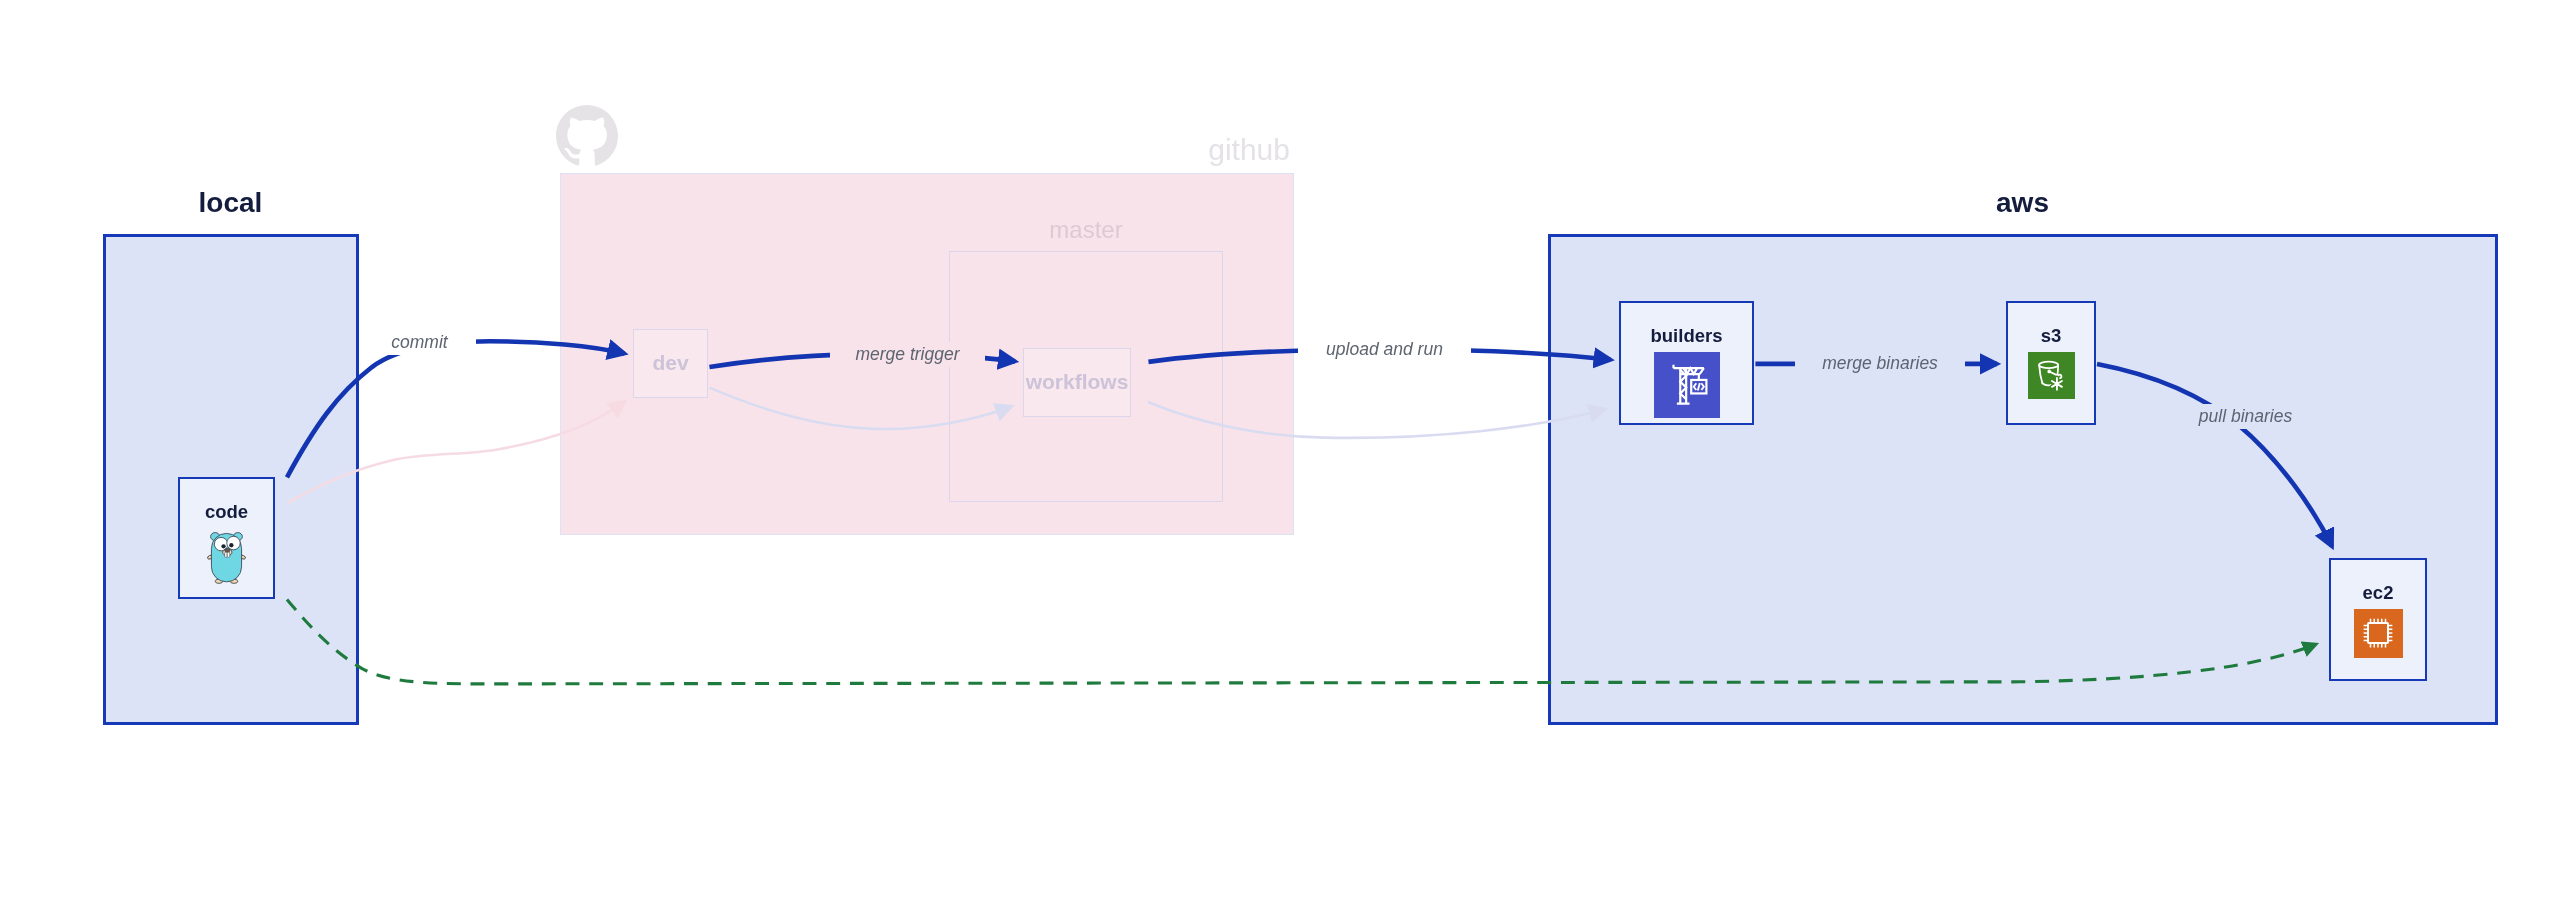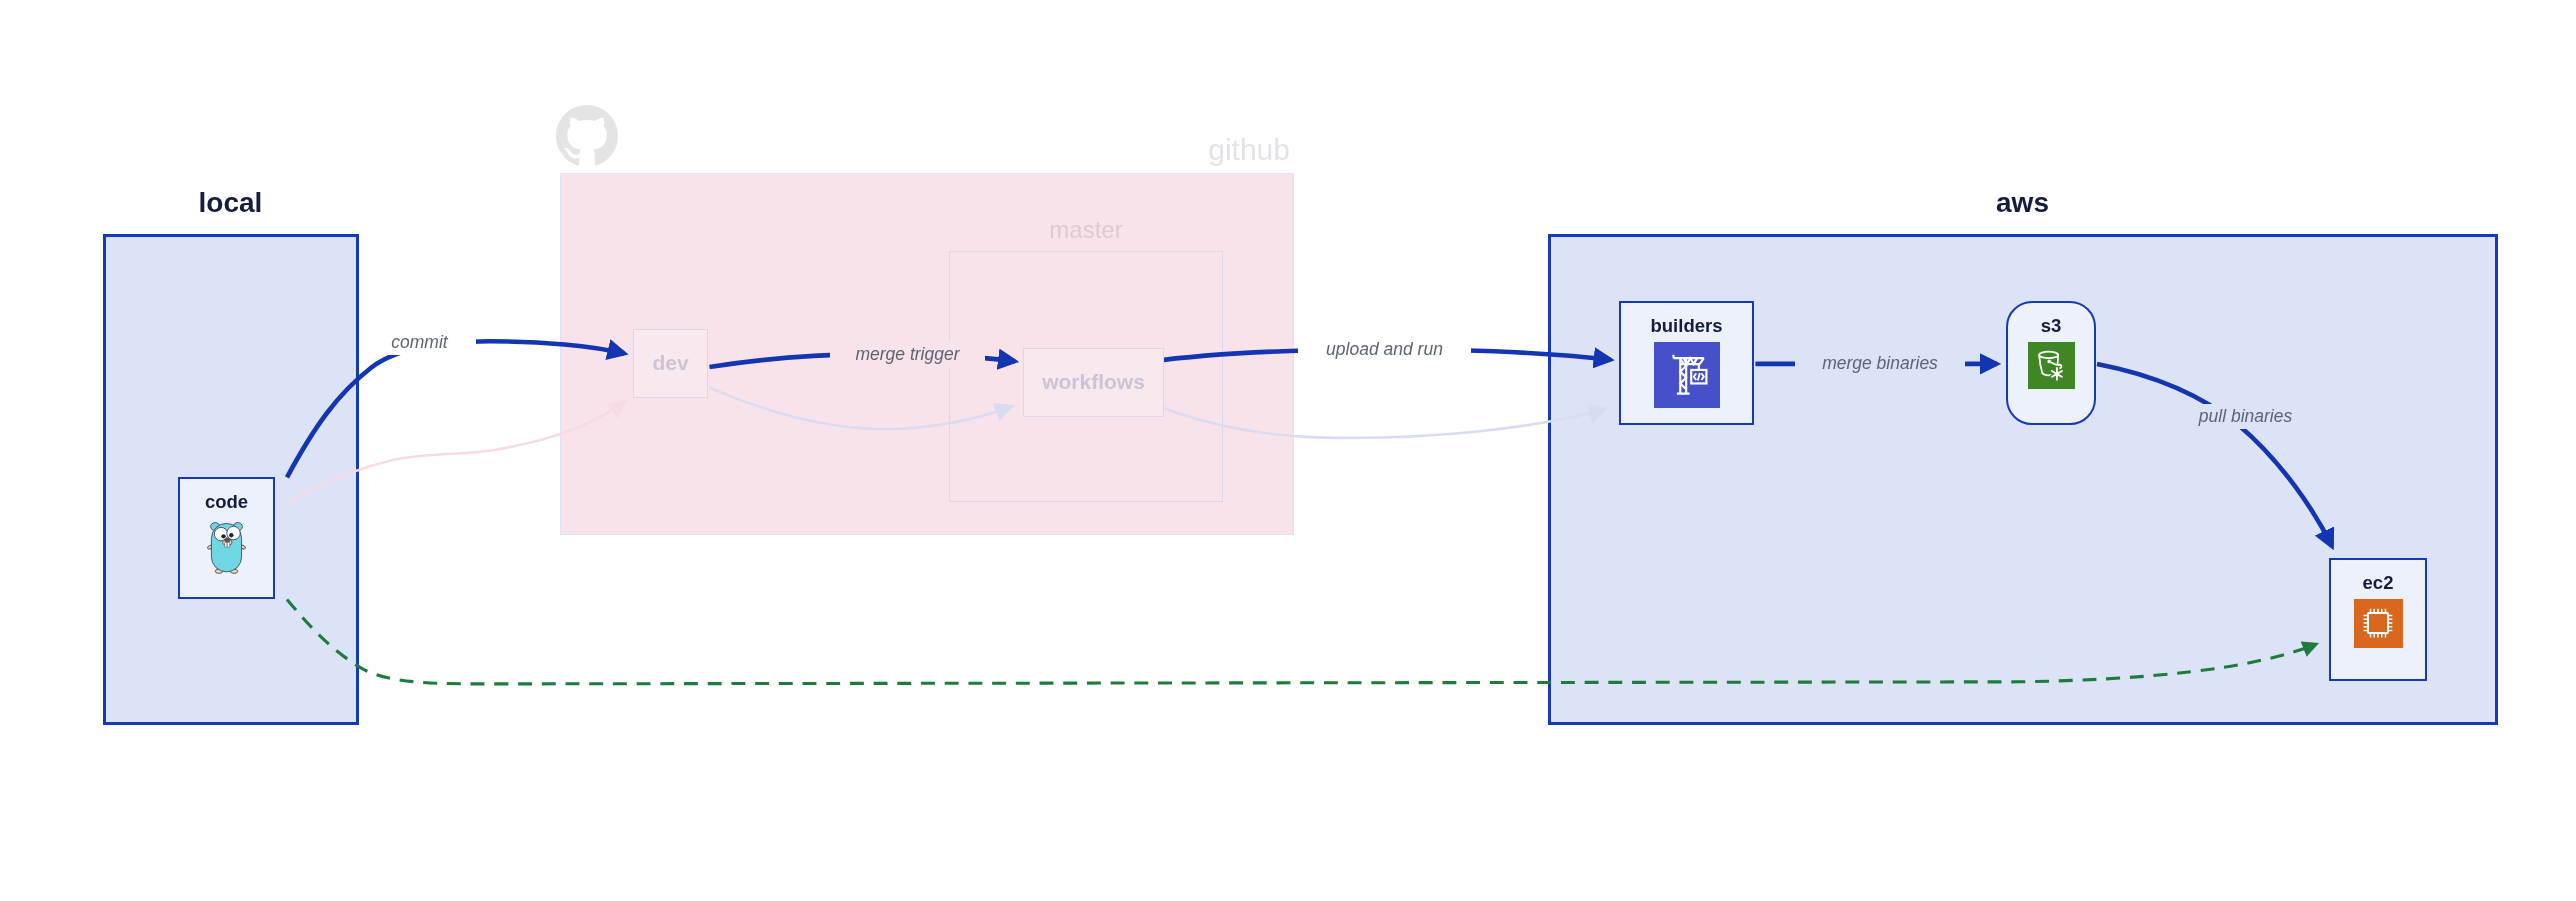--- a/index.html
+++ b/index.html
@@ -19,21 +19,21 @@
     background:#ffffff; font-family:"Liberation Sans", sans-serif;
   }
   .abs{position:absolute; box-sizing:border-box;}
   
   .group-blue{background:var(--group-fill-blue); border:3.1px solid var(--group-border-blue);}
   .group-title{color:var(--node-text); font-size:28px; font-weight:bold; text-align:center;}
   .group-pink{background:var(--github-fill); border:1.5px solid var(--github-border);}
   .box-faded{border:1.5px solid var(--faded-node-border);}
   
   .node{background:var(--node-fill); border:2.6px solid var(--group-border-blue);
-        display:flex; flex-direction:column; align-items:center; padding-top:13px;}
+        display:flex; flex-direction:column; align-items:center; padding-top:23px;}
   .node-label{color:var(--node-text); font-size:18.5px; font-weight:bold; line-height:20.6px;}
   .node-faded{background:var(--faded-node-fill); border:1.5px solid var(--faded-node-border);
         display:flex; align-items:center; justify-content:center;}
   .node-faded .node-label{color:var(--faded-text); font-size:21px;}
   .icon-tile{margin-top:5.2px; display:flex; align-items:center; justify-content:center;}
   
   .github-word{color:var(--github-text); font-size:30px; text-align:right;}
   .master-word{color:var(--master-text); font-size:24px; text-align:center;}
   
   .edge-label{color:var(--label-text); font-size:17.5px; font-style:italic;
@@ -126,21 +126,21 @@
           <rect x="37.4" y="45" width="4.6" height="9.5" rx="1.8" fill="#ffffff"></rect>
         </g>
       </svg>
     </div>
   </div>
 
   <div class="abs node-faded" style="left:633px; top:329px; width:75px; height:69px;">
     <div class="node-label">dev</div>
   </div>
 
-  <div class="abs node-faded" style="left:1023px; top:348px; width:141px; height:69px;justify-content:center;">
+  <div class="abs node-faded" style="left:1023px; top:348px; width:108px; height:69px;justify-content:center;">
     <div class="node-label">workflows</div>
   </div>
 
   <div class="abs node" style="left:1619px; top:301px; width:135px; height:124px;">
     <div class="node-label">builders</div>
     <div class="icon-tile" style="width:66px;height:66px;background:var(--codebuild-indigo);">
       <svg width="54" height="54" viewBox="0 0 64 64" fill="none" stroke="#ffffff" stroke-width="2.6">
         <path d="M24 12 V54 M31 12 V54 M20 54 H35"></path>
         <path d="M24 14 L31 21 L24 28 L31 35 L24 42 L31 49"></path>
         <path d="M16 12 H52 M24 19 H47 M16 8 V12 M52 12 L47 19"></path>
@@ -149,21 +149,21 @@
         <rect x="37" y="26" width="18" height="16"></rect>
         <g stroke-width="2.2">
           <path d="M43 30 L40 34 L43 38"></path>
           <path d="M49 30 L52 34 L49 38"></path>
           <path d="M47.2 29.5 L44.8 38.5"></path>
         </g>
       </svg>
     </div>
   </div>
 
-  <div class="abs node" style="left:2006px; top:301px; width:90px; height:124px;border-radius:26px;">
+  <div class="abs node" style="left:2006px; top:301px; width:90px; height:124px;">
     <div class="node-label">s3</div>
     <div class="icon-tile" style="width:47px;height:47px;background:var(--s3-green);">
       <svg width="38" height="38" viewBox="0 0 64 64" fill="none" stroke="#ffffff" stroke-width="3" stroke-linecap="round">
         <ellipse cx="28" cy="15" rx="16" ry="5.5"></ellipse>
         <path d="M12 15 C13 28 15 38 17.5 46"></path>
         <path d="M44 15 C44 22 43.5 28 42.5 33"></path>
         <path d="M17.5 46 C22 49.5 28 50 32 48.5"></path>
         <path d="M29 26 L44.5 33.5"></path>
         <circle cx="46.5" cy="34.5" r="3"></circle>
         <circle cx="29" cy="26" r="1.6" fill="#ffffff"></circle>

